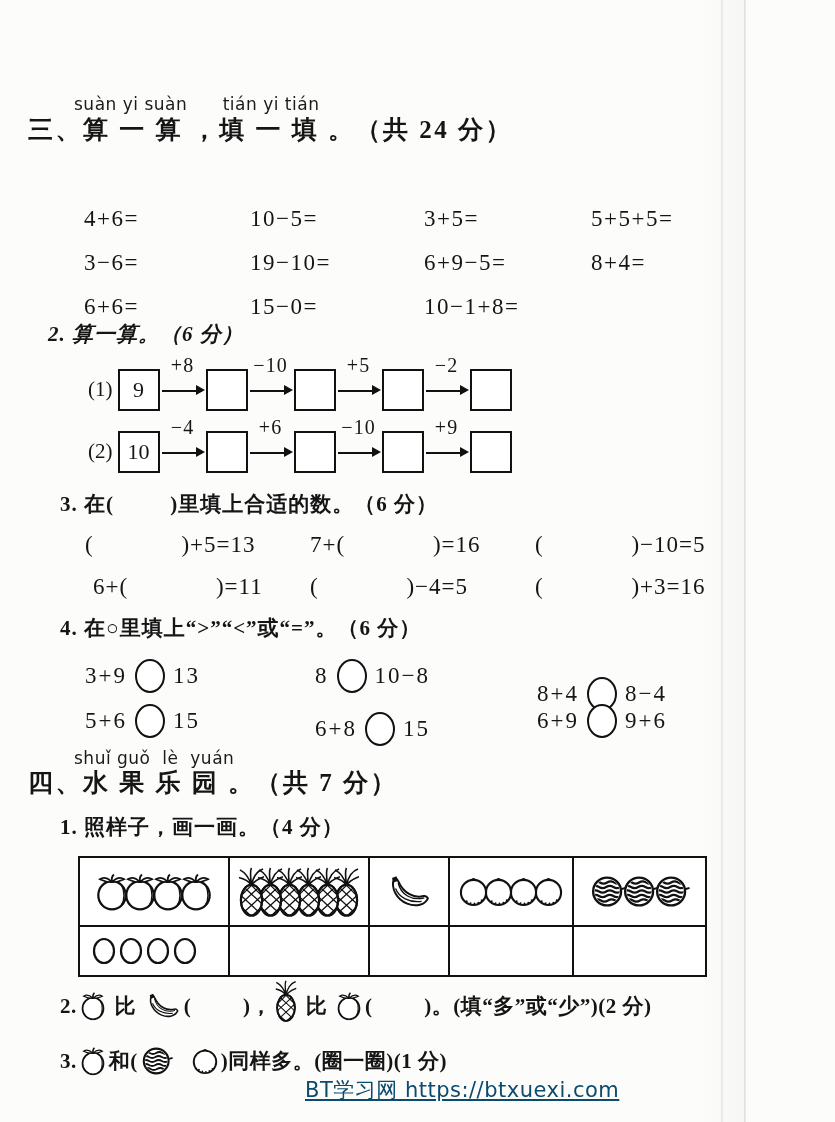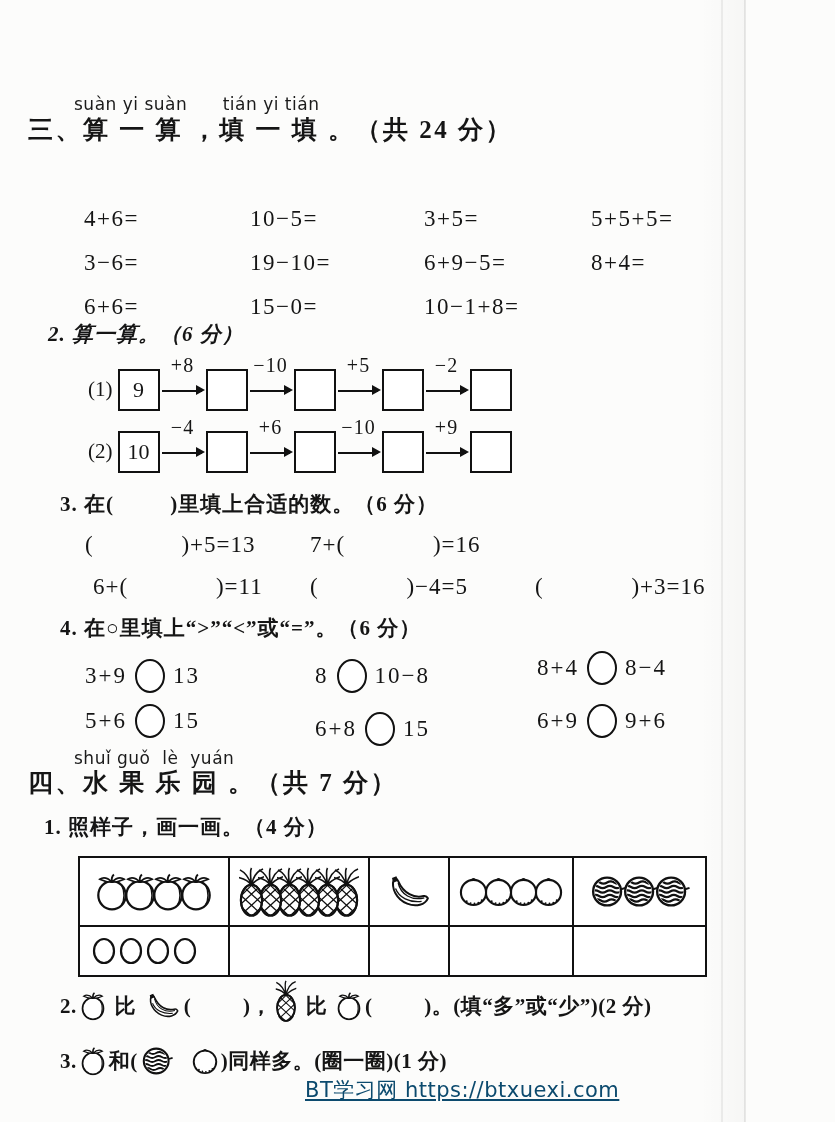--- a/index.html
+++ b/index.html
@@ -182,36 +182,37 @@
       <span class="cstep">
         <span class="cop">+9</span>
         <span class="carrow"></span>
       </span>
       <span class="cbox"></span>
     </div>
 
   <div class="abs qlabel pre" style="left:60px;top:490px;">3. 在(         )里填上合适的数。（6 分）</div>
   <div class="abs eq pre" style="left:85px;top:532px;">(             )+5=13</div>
   <div class="abs eq pre" style="left:310px;top:532px;">7+(             )=16</div>
+  <div class="abs eq pre" style="left:535px;top:532px;">(             )−10=5</div>
   <div class="abs eq pre" style="left:85px;top:574px;margin-left:8px;">6+(             )=11</div>
   <div class="abs eq pre" style="left:310px;top:574px;">(             )−4=5</div>
   <div class="abs eq pre" style="left:535px;top:574px;">(             )+3=16</div>
 
   <div class="abs qlabel" style="left:60px;top:614px;">4. 在○里填上“&gt;”“&lt;”或“=”。（6 分）</div>
   <div class="abs cmp" style="left:85px;top:658px;">
       <span>3+9</span>
       <span class="ccircle"></span>
       <span>13</span>
     </div>
   <div class="abs cmp" style="left:315px;top:658px;">
       <span>8</span>
       <span class="ccircle"></span>
       <span>10−8</span>
     </div>
-  <div class="abs cmp" style="left:537px;top:650px;">
+  <div class="abs cmp" style="left:537px;top:676px;">
       <span>8+4</span>
       <span class="ccircle"></span>
       <span>8−4</span>
     </div>
   <div class="abs cmp" style="left:85px;top:703px;">
       <span>5+6</span>
       <span class="ccircle"></span>
       <span>15</span>
     </div>
   <div class="abs cmp" style="left:315px;top:703px;margin-top:8px;">
@@ -220,21 +221,21 @@
       <span>15</span>
     </div>
   <div class="abs cmp" style="left:537px;top:703px;">
       <span>6+9</span>
       <span class="ccircle"></span>
       <span>9+6</span>
     </div>
 
   <div class="abs pinyin pre" style="left:74px;top:748px;">shuǐ guǒ  lè  yuán</div>
   <div class="abs sec-title" style="left:28px;top:766px;">四、水 果 乐 园 。（共 7 分）</div>
-  <div class="abs qlabel" style="left:44px;top:813px;">1. 照样子，画一画。（4 分）</div>
+  <div class="abs qlabel" style="left:60px;top:813px;">1. 照样子，画一画。（4 分）</div>
 
   <div class="abs" style="left:78px;top:856px;">
     <div id="fruit-table">
         <div class="fcell">
           <svg class="tf tf-tomato" style="z-index: 4;">
             <use href="#sym-tomato"></use>
           </svg>
           <svg class="tf tf-tomato" style="z-index: 3;">
             <use href="#sym-tomato"></use>
           </svg>

